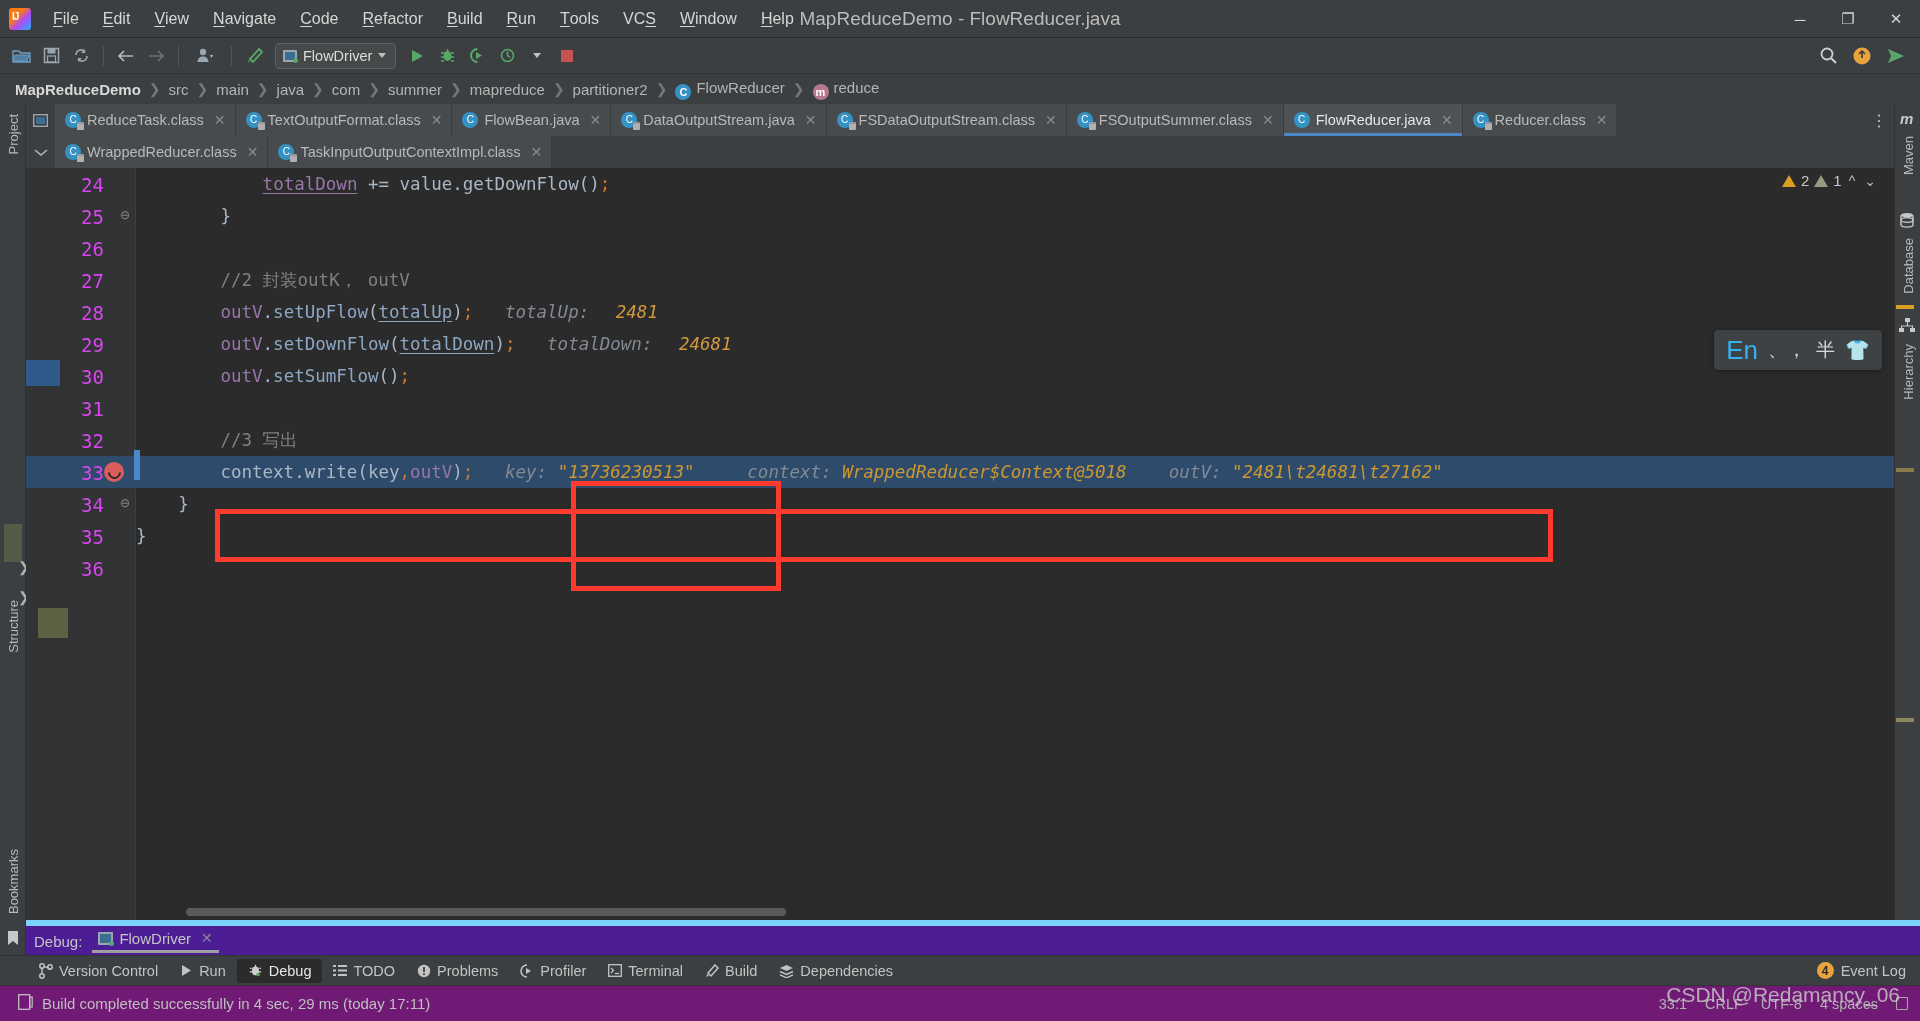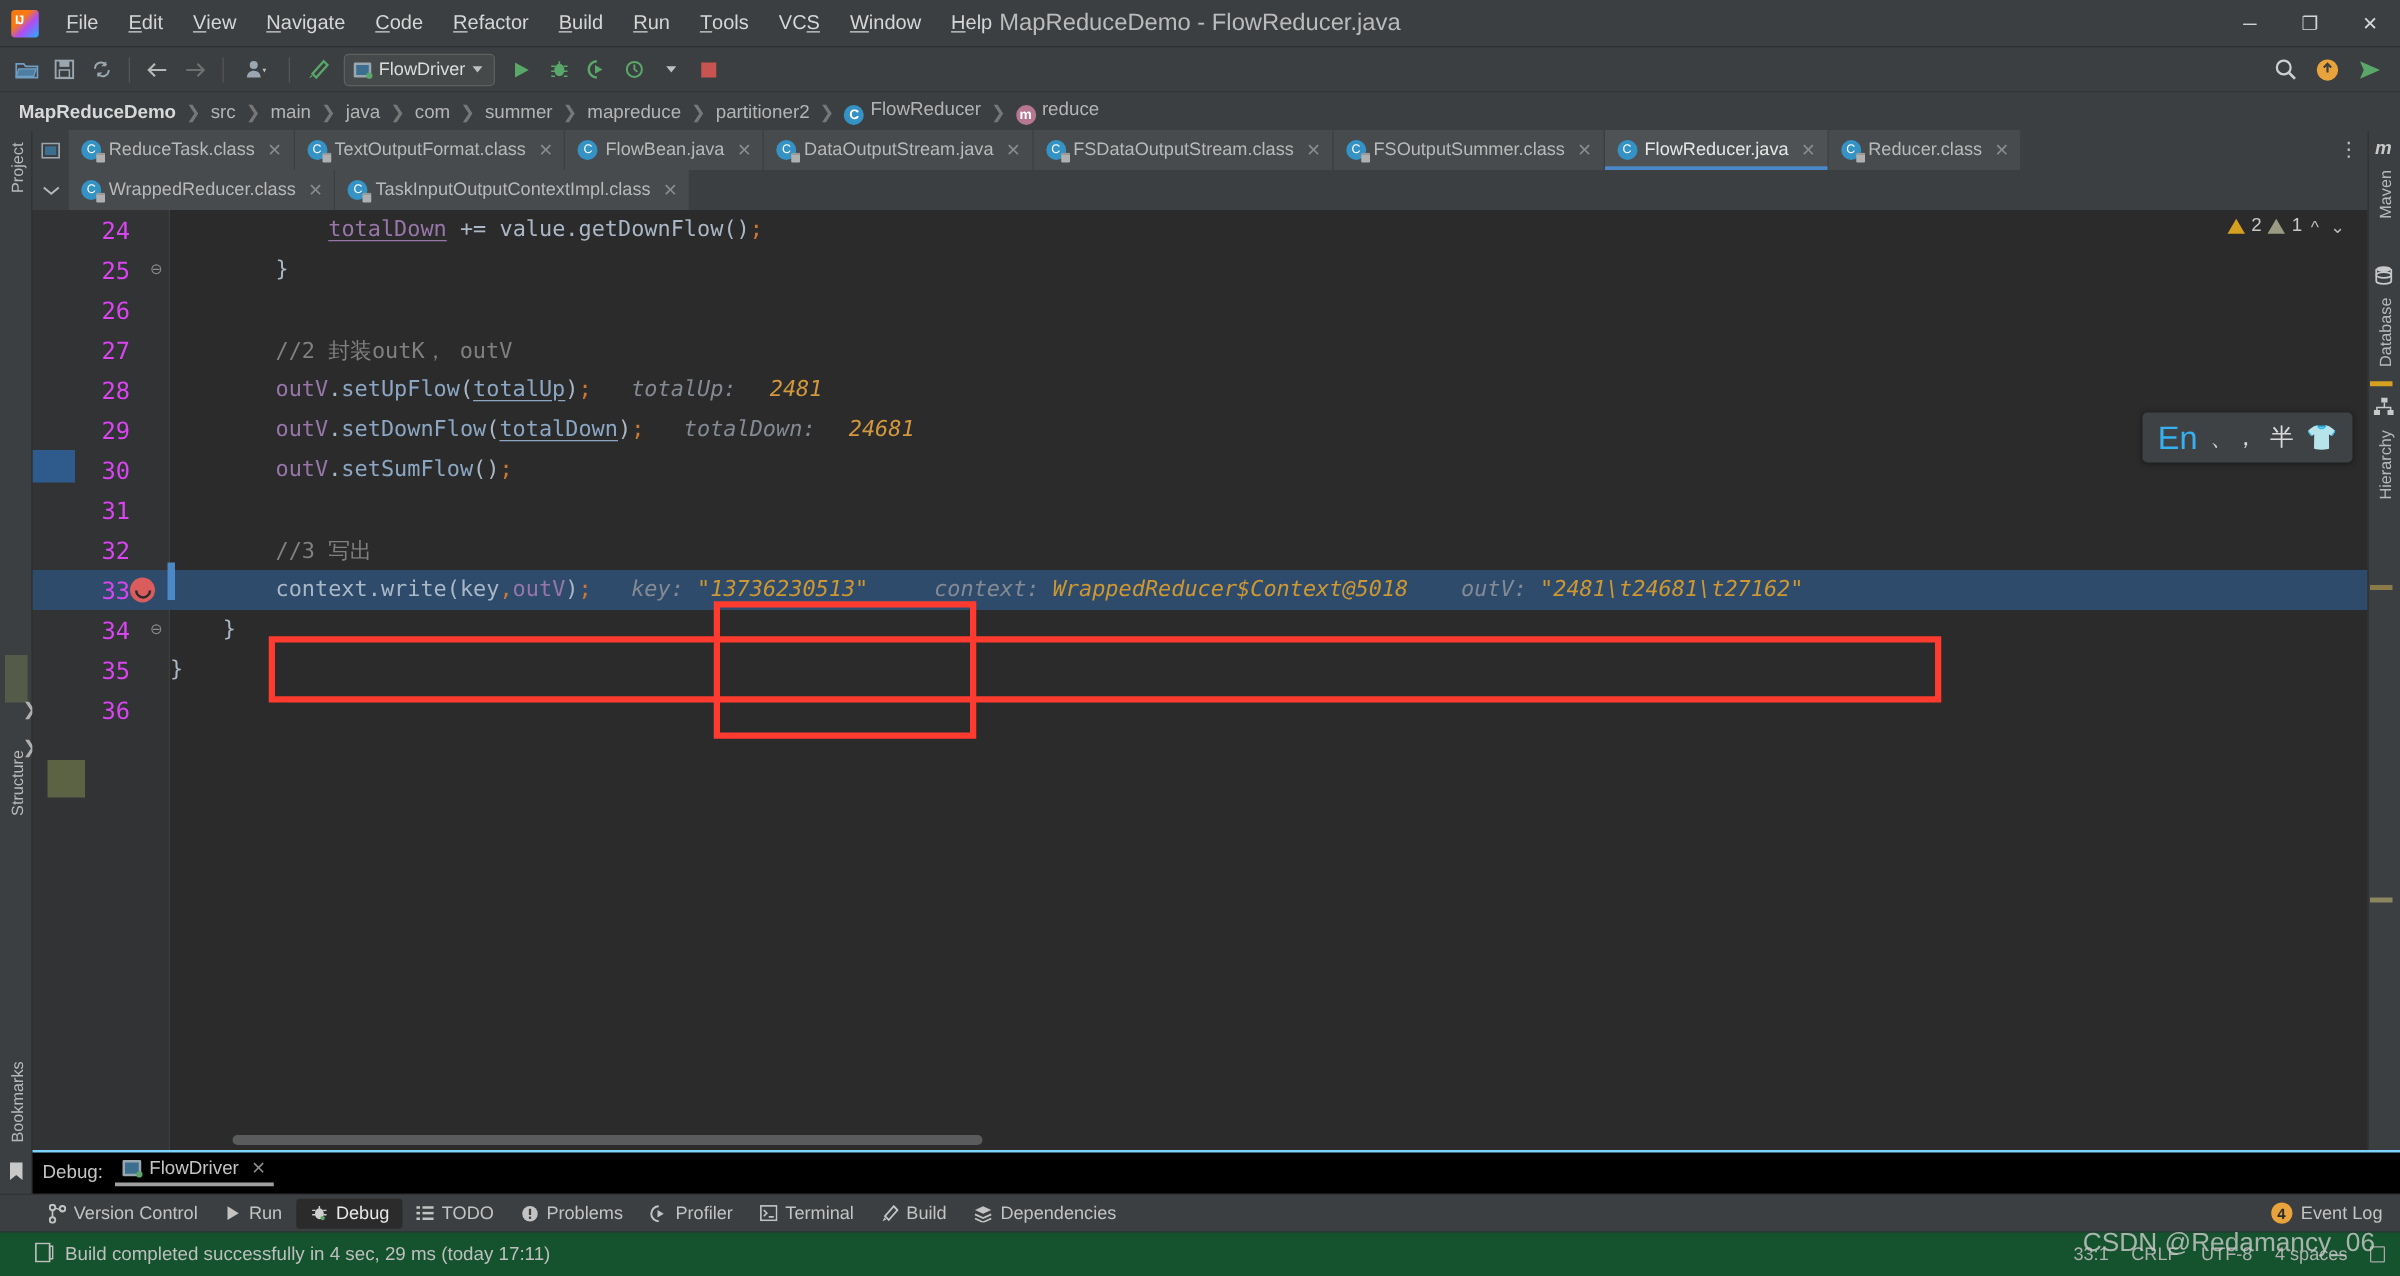--- a/index.html
+++ b/index.html
@@ -217,21 +217,21 @@
 
   
   .hscroll {
     position: absolute; left: 160px; bottom: 4px; width: 600px; height: 8px;
     background: #595b5d; border-radius: 4px;
   }
 
   
   .debug-panel {
     position: absolute; left: 26px; top: 920px; width: 1894px; height: 65px;
-    background: #000000; border-top: 2px solid #7dd3fc;
+    background: #4c1d95; border-top: 6px solid #7dd3fc;
   }
   .debug-head {
     height: 30px; display: flex; align-items: center; padding-left: 8px; gap: 10px;
     font-size: 15px; color: #c5c5c5;
   }
   .dtab {
     display: flex; align-items: center; gap: 6px; position: relative; padding: 0 6px 6px 6px;
   }
   .dtab::after {
     content:""; position:absolute; left:0; right:0; bottom:0; height:3px; background:#9ea0a1;
@@ -261,21 +261,21 @@
   .bb-item.active { background: #2b2b2b; color: #e8e8e8; }
   .bb-right { position: absolute; right: 14px; display: flex; align-items: center; gap: 7px; }
   .badge-ev {
     width: 17px; height: 17px; border-radius: 50%; background: #e8a33d; color: #2b2b2b;
     font-size: 12px; font-weight: bold; display: flex; align-items: center; justify-content: center;
   }
 
   
   .statusbar {
     position: absolute; left: 0; bottom: 0; width: 1920px; height: 36px;
-    background: #14532d; display: flex; align-items: center; padding-left: 28px;
+    background: #701a75; display: flex; align-items: center; padding-left: 18px;
     font-size: 15px; color: #bfbfbf; border-top: 1px solid #313335;
   }
   .sb-right { position: absolute; right: 12px; display: flex; align-items: center; gap: 18px; font-size: 14.5px; color: #b0b0b0; }
   .watermark {
     position: absolute; right: 20px; bottom: 14px; font-size: 21px; color: #c9c9c9;
     opacity: .82; pointer-events: none; font-family: "Liberation Sans", sans-serif;
   }
   .lock-ico { width: 12px; height: 13px; border: 1.6px solid #a9a9a9; border-radius: 1px; }
 </style>
 </head>

